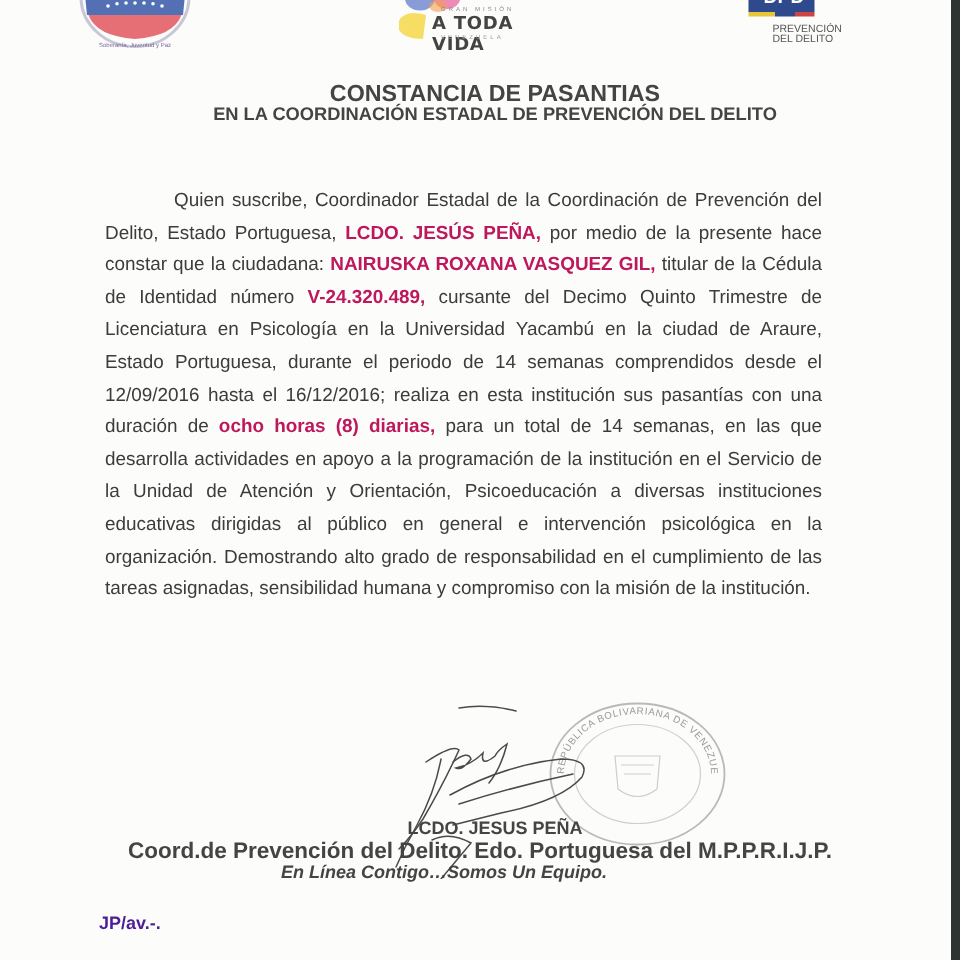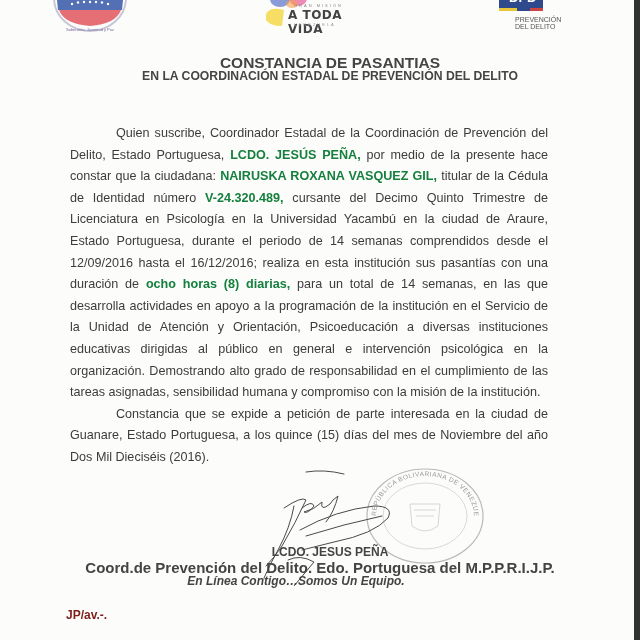--- a/index.html
+++ b/index.html
@@ -45,31 +45,31 @@
       font-weight: bold; color: #444;
     }
     .title-1 { top: 54px; font-size: 15.5px; left: 10px; }
     .title-2 { top: 69px; font-size: 12.2px; left: 10px; }
 
     .body-text {
       position: absolute; left: 70px; width: 478px; top: 123px;
       font-size: 12.6px; line-height: 21.6px; text-align: justify; color: #3c3c3c;
     }
     .body-text p { margin: 0; text-indent: 46px; }
-    .body-text b { color: #15803d; }
+    .body-text b { color: #be185d; }
 
     .signature { position: absolute; left: 244px; top: 466px; width: 180px; height: 120px; }
     .stamp { position: absolute; left: 362px; top: 466px; width: 126px; height: 100px; }
 
     .sig-block { position: absolute; left: 0; width: 640px; text-align: center; font-weight: bold; color: #444; }
     .sig-name { top: 545px; font-size: 12px; left: 10px; }
     .sig-role { top: 559px; font-size: 15px; left: 0; }
     .sig-motto { top: 574px; font-size: 12px; font-style: italic; left: -24px; }
 
-    .footer { position: absolute; left: 66px; font-weight: bold; font-size: 12px; color: #7f1d1d; }
+    .footer { position: absolute; left: 66px; font-weight: bold; font-size: 12px; color: #4c1d95; }
     .footer-1 { top: 608px; }
     .footer-2 { top: 624px; margin-top: 35px; }
   </style>
 </head>
 <body>
 
 <div class="page-edge"></div>
 
 <div class="logo logo-left">
   <svg width="80" height="56" viewBox="0 0 80 56">
@@ -111,21 +111,20 @@
     <span>PREVENCIÓN</span><br>
     <span>DEL DELITO</span>
   </div>
 </div>
 
 <div class="title title-1">CONSTANCIA DE PASANTIAS</div>
 <div class="title title-2">EN LA COORDINACIÓN ESTADAL DE PREVENCIÓN DEL DELITO</div>
 
 <div class="body-text">
   <p><span>Quien suscribe, Coordinador Estadal de la Coordinación de Prevención del Delito, Estado Portuguesa, </span><b>LCDO. JESÚS PEÑA,</b><span> por medio de la presente hace constar que la ciudadana: </span><b>NAIRUSKA ROXANA VASQUEZ GIL,</b><span> titular de la Cédula de Identidad número </span><b>V-24.320.489,</b><span> cursante del Decimo Quinto Trimestre de Licenciatura en Psicología en la Universidad Yacambú en la ciudad de Araure, Estado Portuguesa, durante el periodo de 14 semanas comprendidos desde el 12/09/2016 hasta el 16/12/2016; realiza en esta institución sus pasantías con una duración de </span><b>ocho horas (8) diarias,</b><span> para un total de 14 semanas, en las que desarrolla actividades en apoyo a la programación de la institución en el Servicio de la Unidad de Atención y Orientación, Psicoeducación a diversas instituciones educativas dirigidas al público en general e intervención psicológica en la organización. Demostrando alto grado de responsabilidad en el cumplimiento de las tareas asignadas, sensibilidad humana y compromiso con la misión de la institución.</span></p>
-  <p>Constancia que se expide a petición de parte interesada en la ciudad de Guanare, Estado Portuguesa, a los quince (15) días del mes de Noviembre del año Dos Mil Dieciséis (2016).</p>
 </div>
 
 <div class="stamp">
   <svg width="126" height="100" viewBox="0 0 126 100">
     <ellipse cx="63" cy="50" rx="58" ry="47" fill="none" stroke="#b9b9b9" stroke-width="1.2"></ellipse>
     <ellipse cx="63" cy="50" rx="42" ry="33" fill="none" stroke="#cfcfcf" stroke-width="0.8"></ellipse>
     <path id="arc" d="M14 50 A49 40 0 0 1 112 50" fill="none"></path>
     <text font-size="6.5" fill="#9a9a9a" font-family="Liberation Sans, sans-serif" letter-spacing="0.5">
       <textPath href="#arc">REPÚBLICA BOLIVARIANA DE VENEZUELA</textPath>
     </text>

